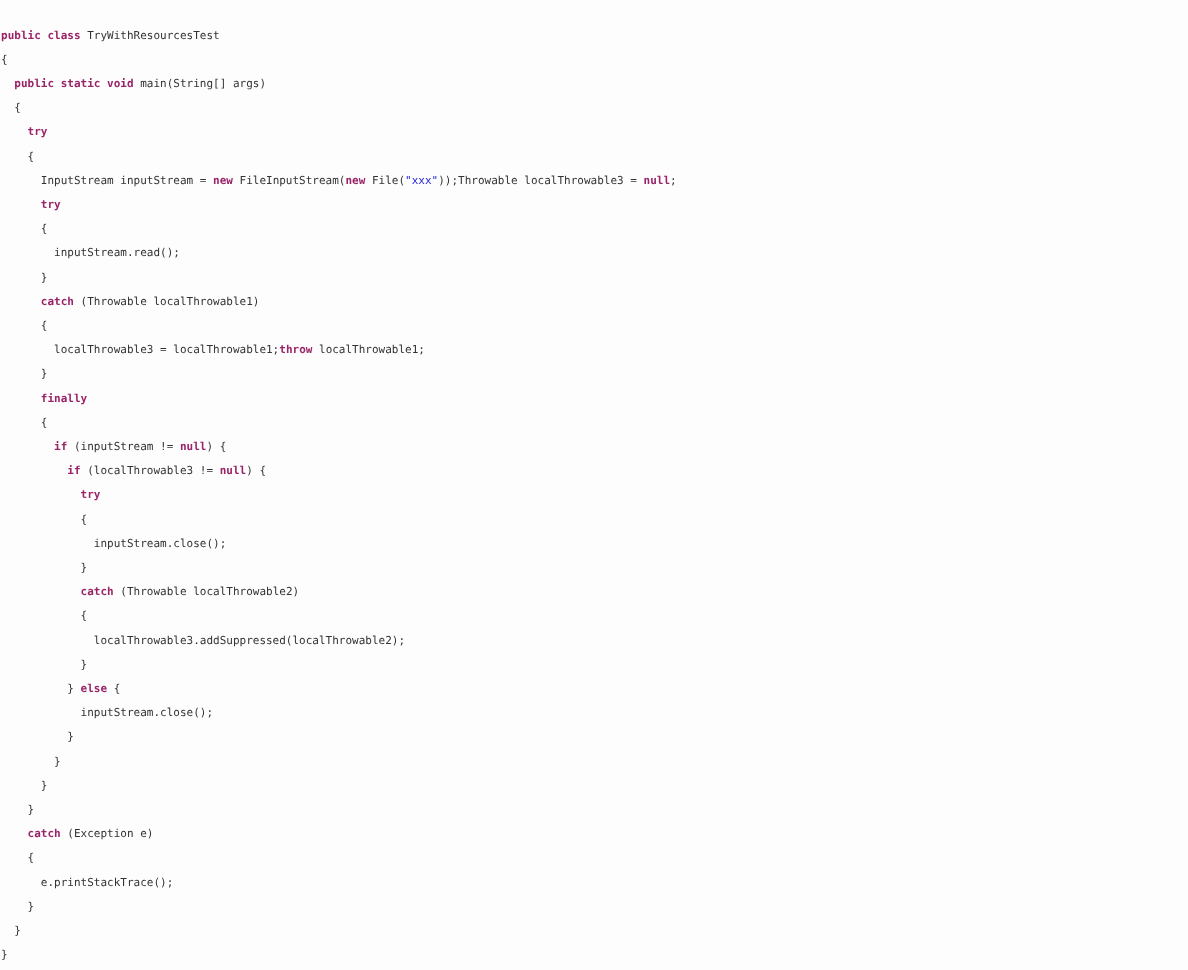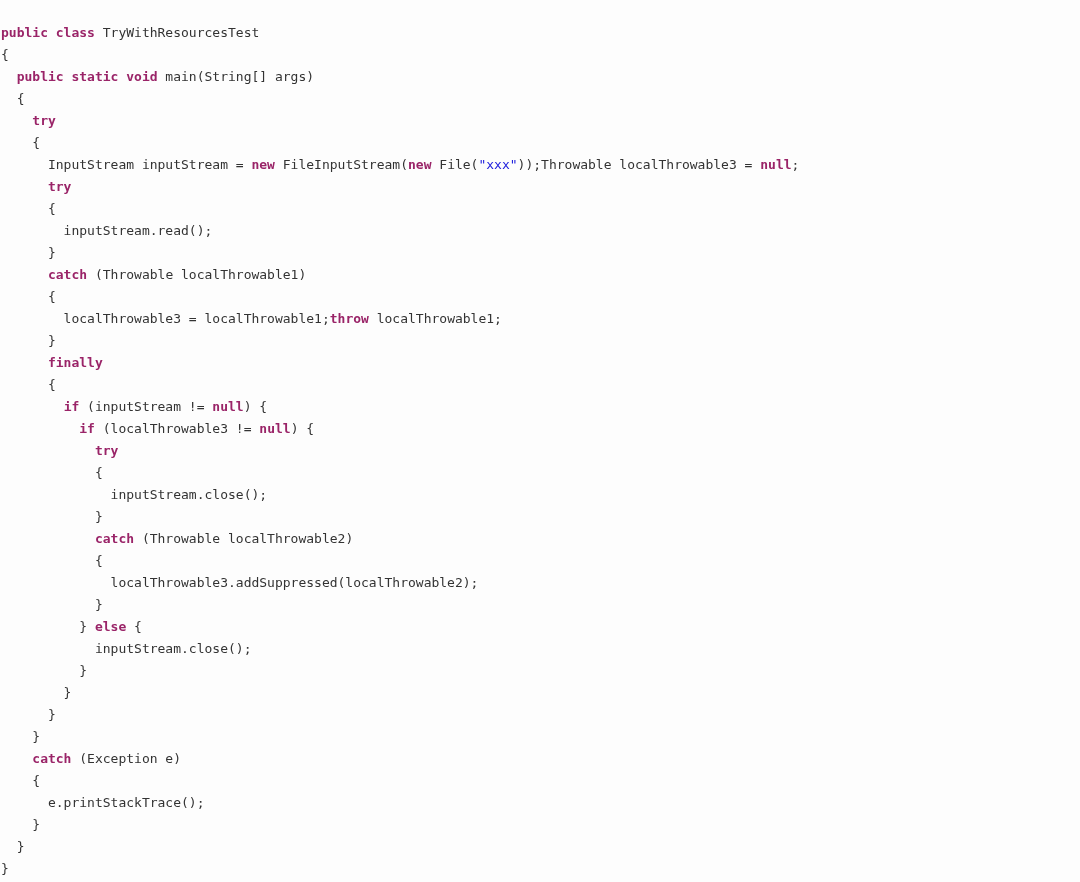--- a/index.html
+++ b/index.html
@@ -19,21 +19,21 @@
     top: 0;
     width: 1080px;
     height: 882px;
     background: #fdfdfd;
     padding: 9px 0 0 0;
     box-sizing: border-box;
   }
   .code-line {
     height: 22px;
     line-height: 22px;
-    font-size: 13px;
+    font-size: 10px;
     color: #333333;
     white-space: pre;
     letter-spacing: 0px;
     padding-left: 1px;
   }
   .kw {
     color: #9a2468;
     font-weight: bold;
   }
   .str {

